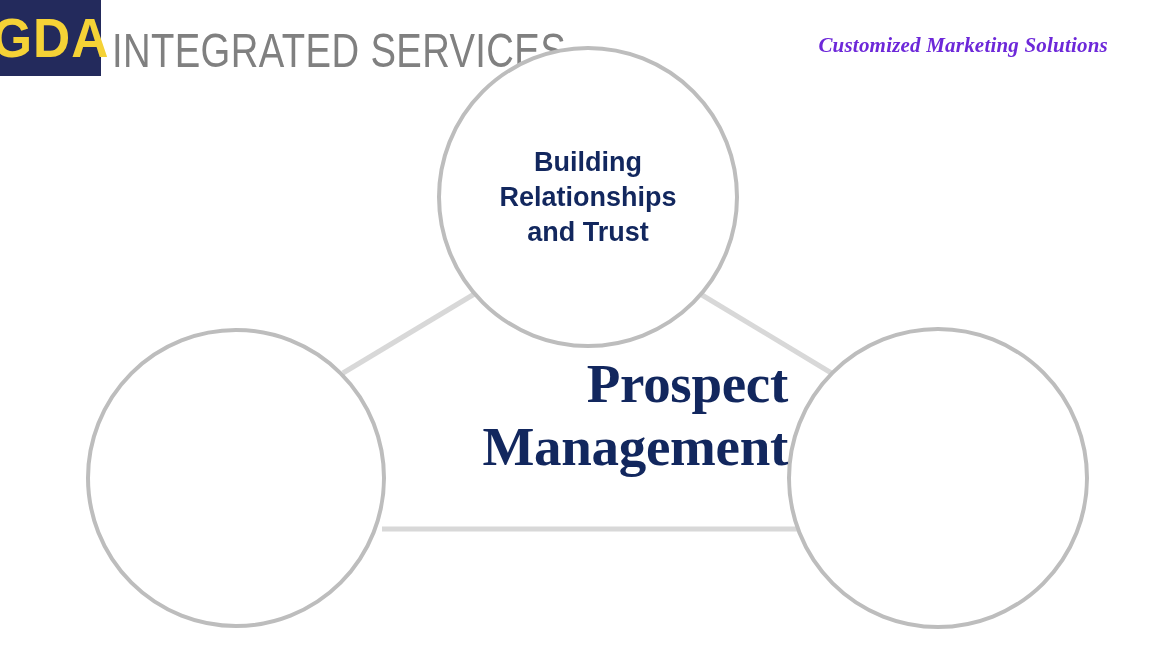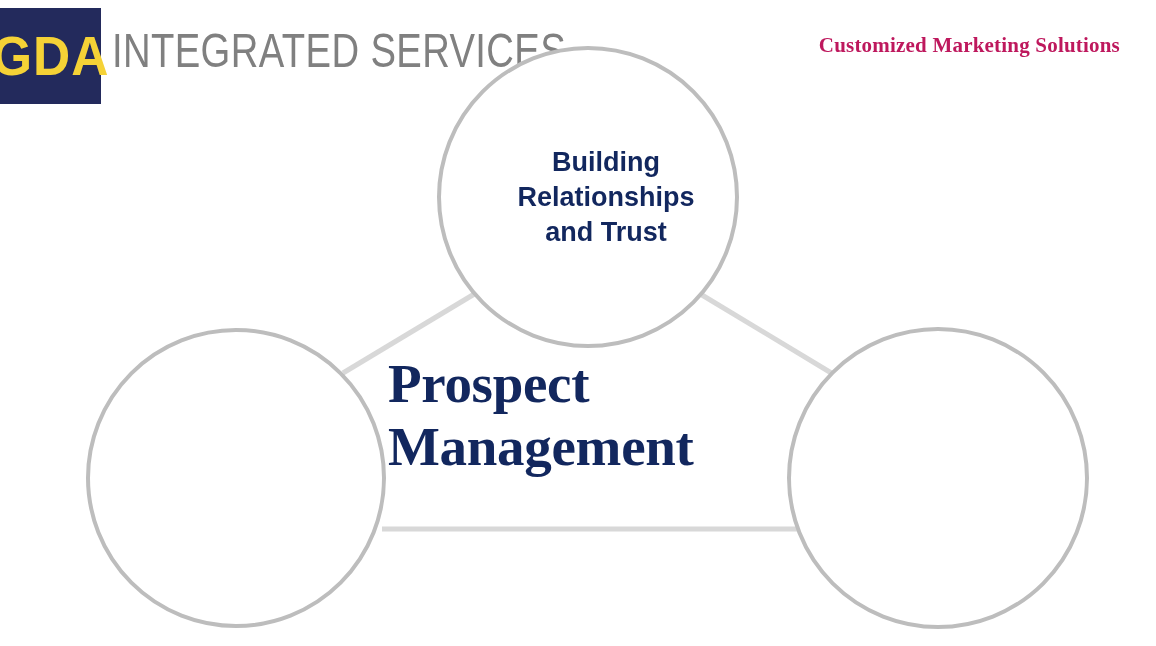--- a/index.html
+++ b/index.html
@@ -23,23 +23,23 @@
   #header {
     position: absolute;
     left: 0;
     top: 0;
     width: 1156px;
     height: 100px;
   }
   #logo-mark {
     position: absolute;
     left: 0;
-    top: 8px;
+    top: 0;
     width: 101px;
-    height: 96px;
+    height: 76px;
     background: #232a5c;
     display: flex;
     align-items: center;
     justify-content: center;
   }
   #logo-mark-text {
     color: #f5d236;
     font-family: "Liberation Sans Narrow", "Liberation Sans", sans-serif;
     font-size: 56px;
     font-weight: 700;
@@ -58,25 +58,26 @@
     font-size: 49px;
     font-weight: 400;
     letter-spacing: 0.5px;
     line-height: 50px;
     white-space: nowrap;
     transform: scaleX(0.78);
     transform-origin: left top;
   }
   #tagline {
     position: absolute;
-    right: 36px;
+    right: 48px;
     top: 33px;
-    color: #be185d;
+    color: #6d28d9;
     font-family: "Liberation Serif", serif;
     font-size: 21px;
+    font-style: italic;
     font-weight: 700;
     letter-spacing: 0.2px;
     white-space: nowrap;
   }
 
   
   #diagram {
     position: absolute;
     left: 0;
     top: 0;
@@ -95,41 +96,41 @@
     position: absolute;
     color: #12275e;
     font-family: "Liberation Sans", sans-serif;
     font-size: 27px;
     font-weight: 700;
     line-height: 35px;
     text-align: center;
     white-space: pre-line;
   }
   #node-top-label {
-    left: 456px;
+    left: 438px;
     top: 145px;
     width: 300px;
   }
   #node-left-label {
     left: 86px;
     top: 428px;
     width: 300px;
   }
   #node-right-label {
     left: 788px;
     top: 418px;
     width: 300px;
   }
 
   #center-title {
     position: absolute;
     left: 388px;
     top: 352px;
     width: 400px;
-    text-align: left;
+    text-align: right;
     color: #12275e;
     font-family: "Liberation Serif", serif;
     font-size: 55px;
     font-weight: 700;
     line-height: 63px;
     white-space: pre-line;
     letter-spacing: -0.3px;
   }
 </style>
 </head>

